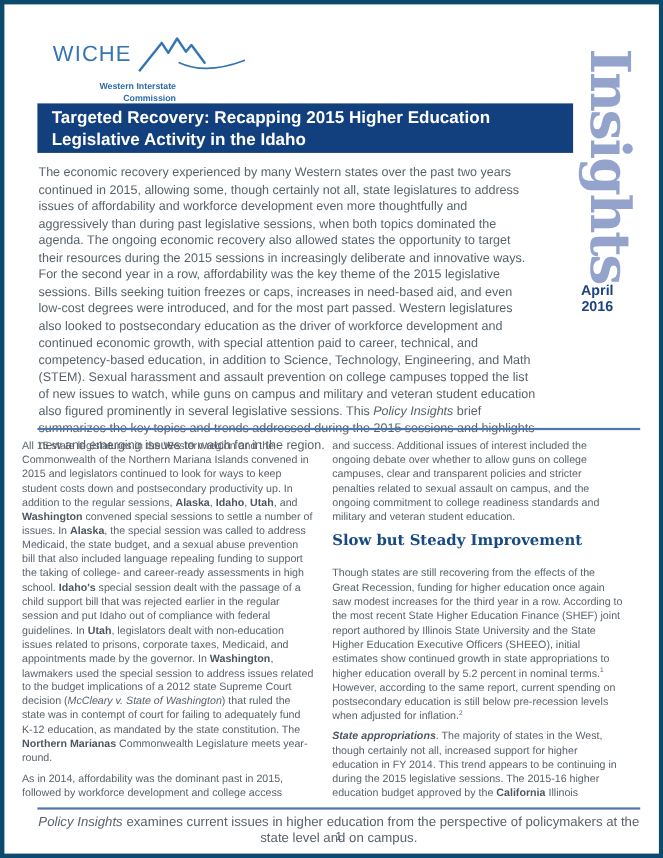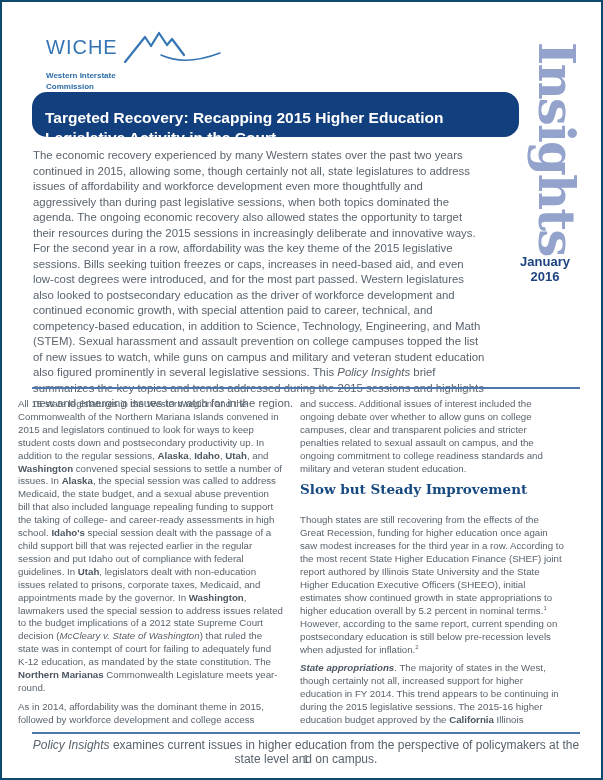--- a/index.html
+++ b/index.html
@@ -1,36 +1,36 @@
 <!DOCTYPE html>
 <html><head>
 <meta charset="utf-8">
 <style>
   html, body { margin: 0; padding: 0; background: #e8e8e8; }
   .page {
     position: relative;
     width: 603px;
     height: 780px;
     background: #ffffff;
-    border: 2px solid #0c4a6e;
+    border: 4px solid #0c4a6e;
     box-sizing: border-box;
     overflow: hidden;
     font-family: "Liberation Sans", sans-serif;
   }
 
   
   .logo { position: absolute; left: 44px; top: 34px; }
   .logo-top { display: flex; align-items: flex-start; }
   .logo-acronym {
     font-size: 20px; color: #3575b3; letter-spacing: 1px;
     font-weight: 400; line-height: 22px;
   }
   .logo-mountain { margin-left: 5px; margin-top: -6px; }
   .logo-tagline {
-    width: 112px; text-align: left; margin-top: 1px;
+    width: 112px; text-align: right; margin-top: 1px;
     font-size: 8px; font-weight: 700; color: #2e6da6; line-height: 10.5px;
   }
 
   .masthead-policy {
     position: absolute; top: 14px; right: 34px; z-index: 3;
     font-family: "DejaVu Serif", serif; font-weight: 700;
     font-size: 47px; line-height: 47px; letter-spacing: -1px;
     color: #1b3a75;
   }
   .masthead-insights {
@@ -43,22 +43,22 @@
   .masthead-date {
     position: absolute; top: 252px; right: 16px; width: 80px; z-index: 2;
     text-align: center; font-weight: 700; font-size: 13px; line-height: 15px;
     color: #1d4380;
   }
 
   
   .title-bar {
     position: absolute; left: 30px; top: 90px; width: 487px; height: 45px;
     background: #123f7d; box-sizing: border-box;
-    padding: 16px 10px 0 13px;
-    color: #ffffff; font-weight: 700; font-size: 15.5px; line-height: 19.5px; border-radius: 15px;
+    padding: 4px 10px 0 13px;
+    color: #ffffff; font-weight: 700; font-size: 15.5px; line-height: 19.5px;
   }
 
   
   .intro {
     position: absolute; left: 31px; top: 146px; width: 452px;
     font-size: 11.4px; line-height: 15.5px; color: #59636d;
   }
 
   .rule { position: absolute; left: 30px; width: 548px; height: 2px; background: #4d77ad; }
   .rule-top { top: 385px; }
@@ -110,37 +110,37 @@
       </span>
     </div>
     <div class="logo-tagline">
       <div>Western Interstate Commission</div>
       <div>for Higher Education</div>
     </div>
   </div>
 
   <div class="masthead-insights">Insights</div>
   <div class="masthead-date">
-    <div>January</div>
+    <div>April</div>
     <div>2016</div>
   </div>
 
   <div class="title-bar">
     <div>Targeted Recovery: Recapping 2015 Higher Education</div>
-    <div>Legislative Activity in the Court</div>
+    <div>Legislative Activity in the Idaho</div>
   </div>
 
   <div class="intro"><span>The economic recovery experienced by many Western states over the past two years continued in 2015, allowing some, though certainly not all, state legislatures to address issues of affordability and workforce development even more thoughtfully and aggressively than during past legislative sessions, when both topics dominated the agenda. The ongoing economic recovery also allowed states the opportunity to target their resources during the 2015 sessions in increasingly deliberate and innovative ways. For the second year in a row, affordability was the key theme of the 2015 legislative sessions. Bills seeking tuition freezes or caps, increases in need-based aid, and even low-cost degrees were introduced, and for the most part passed. Western legislatures also looked to postsecondary education as the driver of workforce development and continued economic growth, with special attention paid to career, technical, and competency-based education, in addition to Science, Technology, Engineering, and Math (STEM). Sexual harassment and assault prevention on college campuses topped the list of new issues to watch, while guns on campus and military and veteran student education also figured prominently in several legislative sessions. This </span><span class="run-i">Policy Insights</span><span> brief summarizes the key topics and trends addressed during the 2015 sessions and highlights new and emerging issues to watch for in the region.</span></div>
 
   <div class="rule rule-top"></div>
 
   <div class="columns">
     <div class="col">
       <p><span>All 15 state legislatures in the Western region and the Commonwealth of the Northern Mariana Islands convened in 2015 and legislators continued to look for ways to keep student costs down and postsecondary productivity up. In addition to the regular sessions, </span><span class="run-b">Alaska</span><span>, </span><span class="run-b">Idaho</span><span>, </span><span class="run-b">Utah</span><span>, and </span><span class="run-b">Washington</span><span> convened special sessions to settle a number of issues. In </span><span class="run-b">Alaska</span><span>, the special session was called to address Medicaid, the state budget, and a sexual abuse prevention bill that also included language repealing funding to support the taking of college- and career-ready assessments in high school. </span><span class="run-b">Idaho's</span><span> special session dealt with the passage of a child support bill that was rejected earlier in the regular session and put Idaho out of compliance with federal guidelines. In </span><span class="run-b">Utah</span><span>, legislators dealt with non-education issues related to prisons, corporate taxes, Medicaid, and appointments made by the governor. In </span><span class="run-b">Washington</span><span>, lawmakers used the special session to address issues related to the budget implications of a 2012 state Supreme Court decision (</span><span class="run-i">McCleary v. State of Washington</span><span>) that ruled the state was in contempt of court for failing to adequately fund K-12 education, as mandated by the state constitution. The </span><span class="run-b">Northern Marianas</span><span> Commonwealth Legislature meets year-round.</span></p>
-      <p><span>As in 2014, affordability was the dominant theme in 2015, followed by workforce development and college access</span></p>
+      <p><span>As in 2014, affordability was the dominant past in 2015, followed by workforce development and college access</span></p>
     </div>
     <div class="col">
       <p><span>and success. Additional issues of interest included the ongoing debate over whether to allow guns on college campuses, clear and transparent policies and stricter penalties related to sexual assault on campus, and the ongoing commitment to college readiness standards and military and veteran student education.</span></p>
       <div class="col-heading">Slow but Steady Improvement</div>
       <p><span>Though states are still recovering from the effects of the Great Recession, funding for higher education once again saw modest increases for the third year in a row. According to the most recent State Higher Education Finance (SHEF) joint report authored by Illinois State University and the State Higher Education Executive Officers (SHEEO), initial estimates show continued growth in state appropriations to higher education overall by 5.2 percent in nominal terms.</span><sup>1</sup><span> However, according to the same report, current spending on postsecondary education is still below pre-recession levels when adjusted for inflation.</span><sup>2</sup></p>
       <p><span class="run-b run-i">State appropriations</span><span>. The majority of states in the West, though certainly not all, increased support for higher education in FY 2014. This trend appears to be continuing in during the 2015 legislative sessions. The 2015-16 higher education budget approved by the </span><span class="run-b">California</span><span> Illinois</span></p>
     </div>
   </div>
 
   <div class="rule rule-bottom"></div>

